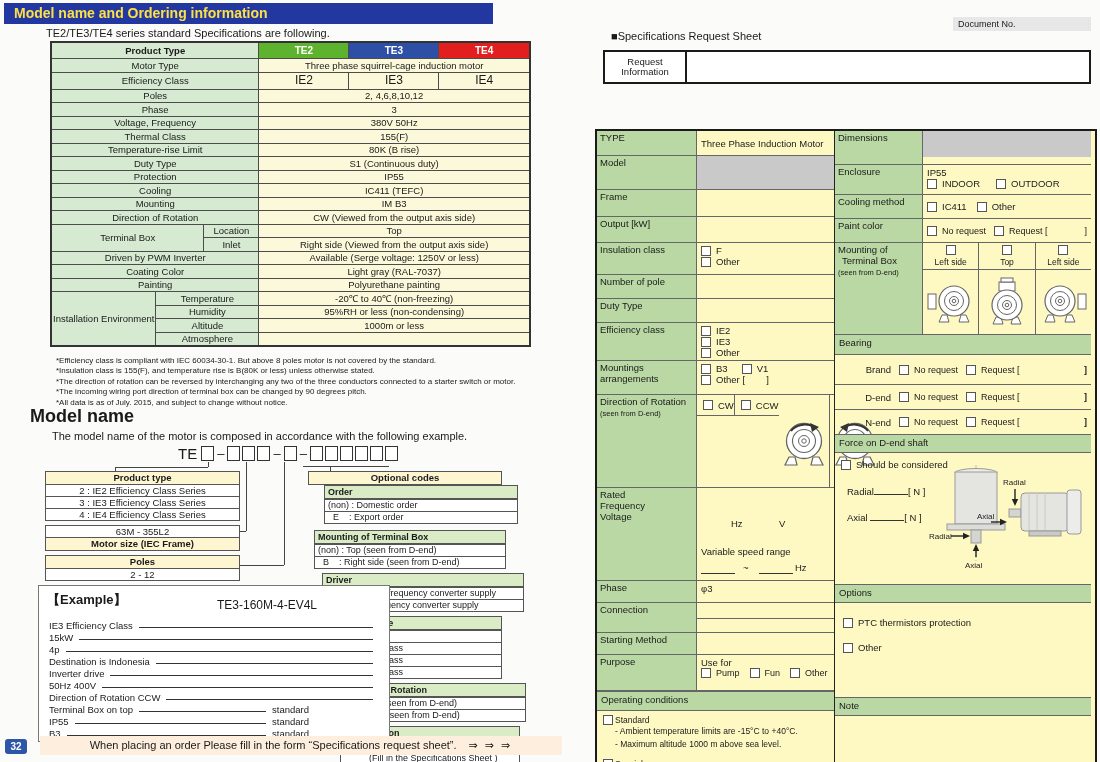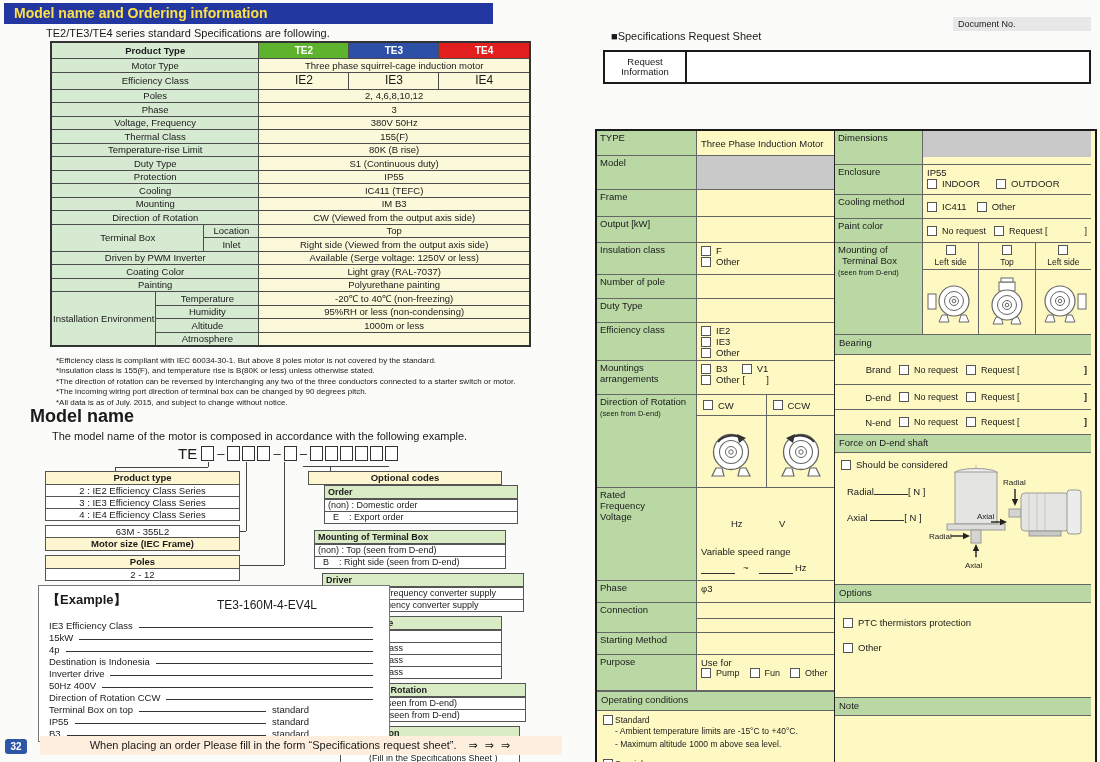--- a/index.html
+++ b/index.html
@@ -424,21 +424,21 @@
             <span>V1</span>
           </div>
         <div class="flexline">
             <span class="ck"></span>
             <span class="pre">Other [        ]</span>
           </div>
       </div>
     </div>
     <div class="frow" style="top:264px;height:93px">
       <div class="flbl"><span>Direction of Rotation</span><br><span class="sub">(seen from D-end)</span></div>
-      <div class="fval" style="padding:0;display:flex;flex-direction:column">
+      <div class="fval" style="padding:0;display:flex;flex-direction:row">
         <div style="display:flex;height:20px;border-bottom:1px solid #666;flex:none">
           <div class="flexline" style="flex:1;border-right:1px solid #666;padding-left:6px">
               <span class="ck"></span>
               <span>CW</span>
             </div>
           <div class="flexline" style="flex:1;padding-left:6px">
               <span class="ck"></span>
               <span>CCW</span>
             </div>
         </div>

